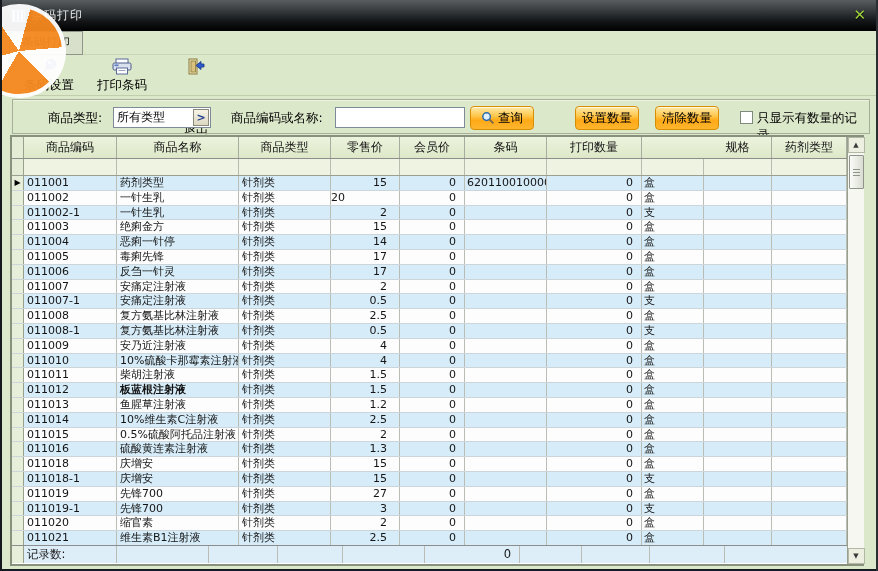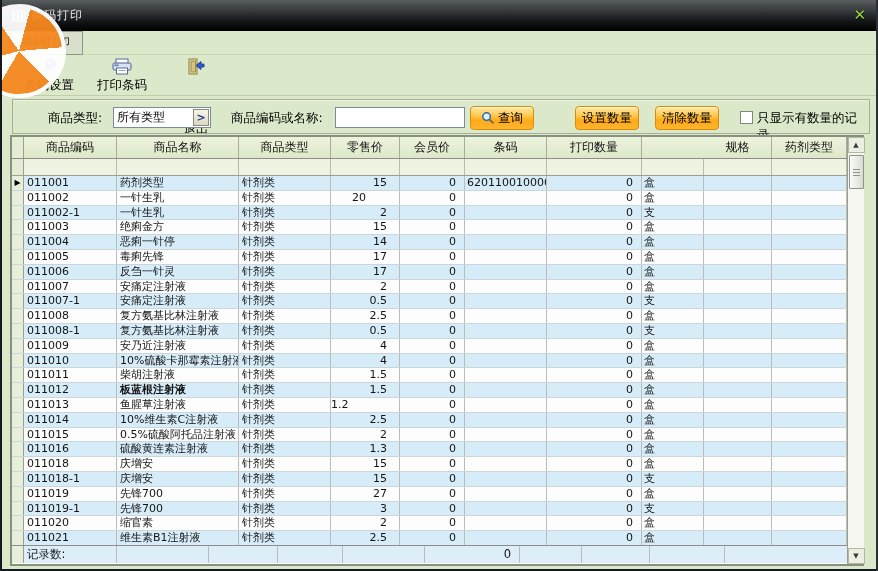--- a/index.html
+++ b/index.html
@@ -225,21 +225,21 @@
             <div class="cell" style="width: 95px; text-align: right; padding-right: 8px;">0</div>
             <div class="cell" style="width: 62px; text-align: left; padding-left: 2px;">盒</div>
             <div class="cell" style="width: 68px; text-align: left; padding-left: 2px;"></div>
             <div class="cell" style="width: 75px; text-align: left; padding-left: 2px;"></div>
           </div>
           <div class="grid-row plain">
             <div class="sel-cell"></div>
             <div class="cell" style="width: 93px; text-align: left; padding-left: 3px;">011002</div>
             <div class="cell" style="width: 122px; text-align: left; padding-left: 3px;">一针生乳</div>
             <div class="cell" style="width: 92px; text-align: left; padding-left: 3px;">针剂类</div>
-            <div class="cell" style="width: 69px; text-align: center; padding-right: 12px;">20</div>
+            <div class="cell" style="width: 69px; text-align: left; padding-right: 12px;">20</div>
             <div class="cell" style="width: 65px; text-align: right; padding-right: 8px;">0</div>
             <div class="cell" style="width: 82px; text-align: left; padding-left: 2px;"></div>
             <div class="cell" style="width: 95px; text-align: right; padding-right: 8px;">0</div>
             <div class="cell" style="width: 62px; text-align: left; padding-left: 2px;">盒</div>
             <div class="cell" style="width: 68px; text-align: left; padding-left: 2px;"></div>
             <div class="cell" style="width: 75px; text-align: left; padding-left: 2px;"></div>
           </div>
           <div class="grid-row alt">
             <div class="sel-cell"></div>
             <div class="cell" style="width: 93px; text-align: left; padding-left: 3px;">011002-1</div>
@@ -407,21 +407,21 @@
             <div class="cell" style="width: 95px; text-align: right; padding-right: 8px;">0</div>
             <div class="cell" style="width: 62px; text-align: left; padding-left: 2px;">盒</div>
             <div class="cell" style="width: 68px; text-align: left; padding-left: 2px;"></div>
             <div class="cell" style="width: 75px; text-align: left; padding-left: 2px;"></div>
           </div>
           <div class="grid-row plain">
             <div class="sel-cell"></div>
             <div class="cell" style="width: 93px; text-align: left; padding-left: 3px;">011013</div>
             <div class="cell" style="width: 122px; text-align: left; padding-left: 3px;">鱼腥草注射液</div>
             <div class="cell" style="width: 92px; text-align: left; padding-left: 3px;">针剂类</div>
-            <div class="cell" style="width: 69px; text-align: left; padding-right: 12px;">1.2</div>
+            <div class="cell" style="width: 69px; text-align: right; padding-right: 12px;">1.2</div>
             <div class="cell" style="width: 65px; text-align: right; padding-right: 8px;">0</div>
             <div class="cell" style="width: 82px; text-align: left; padding-left: 2px;"></div>
             <div class="cell" style="width: 95px; text-align: right; padding-right: 8px;">0</div>
             <div class="cell" style="width: 62px; text-align: left; padding-left: 2px;">盒</div>
             <div class="cell" style="width: 68px; text-align: left; padding-left: 2px;"></div>
             <div class="cell" style="width: 75px; text-align: left; padding-left: 2px;"></div>
           </div>
           <div class="grid-row alt">
             <div class="sel-cell"></div>
             <div class="cell" style="width: 93px; text-align: left; padding-left: 3px;">011014</div>

